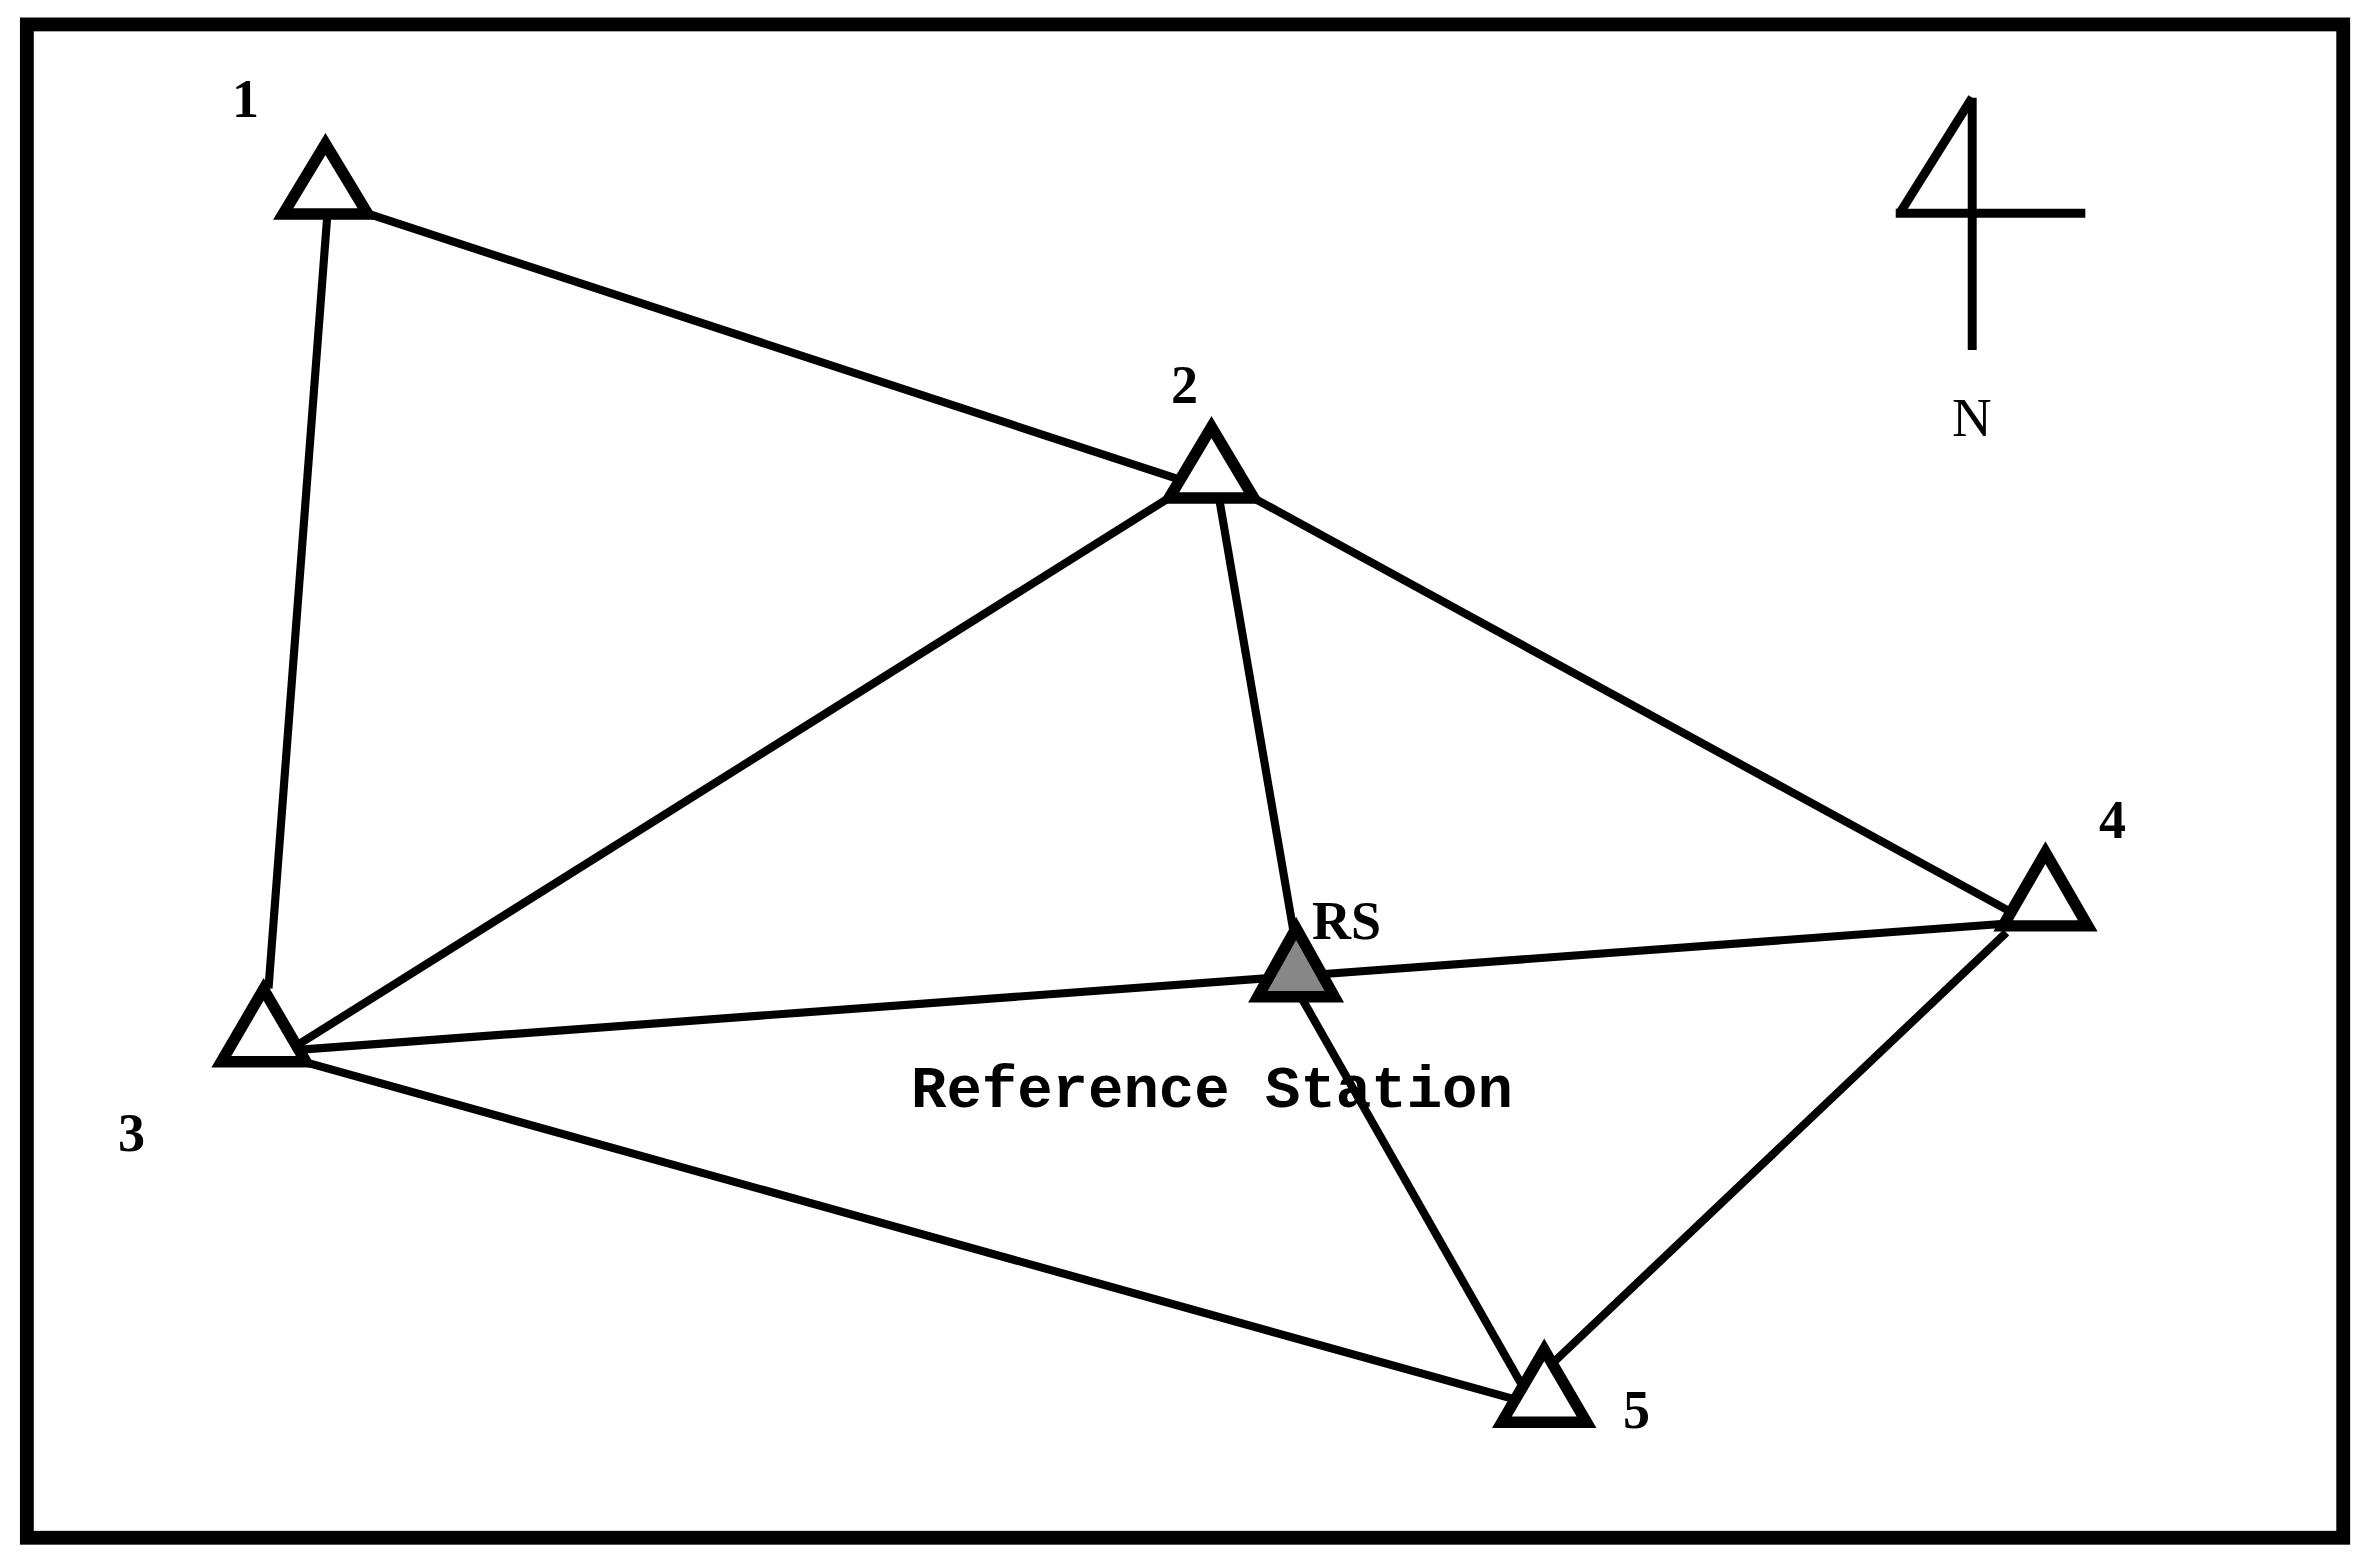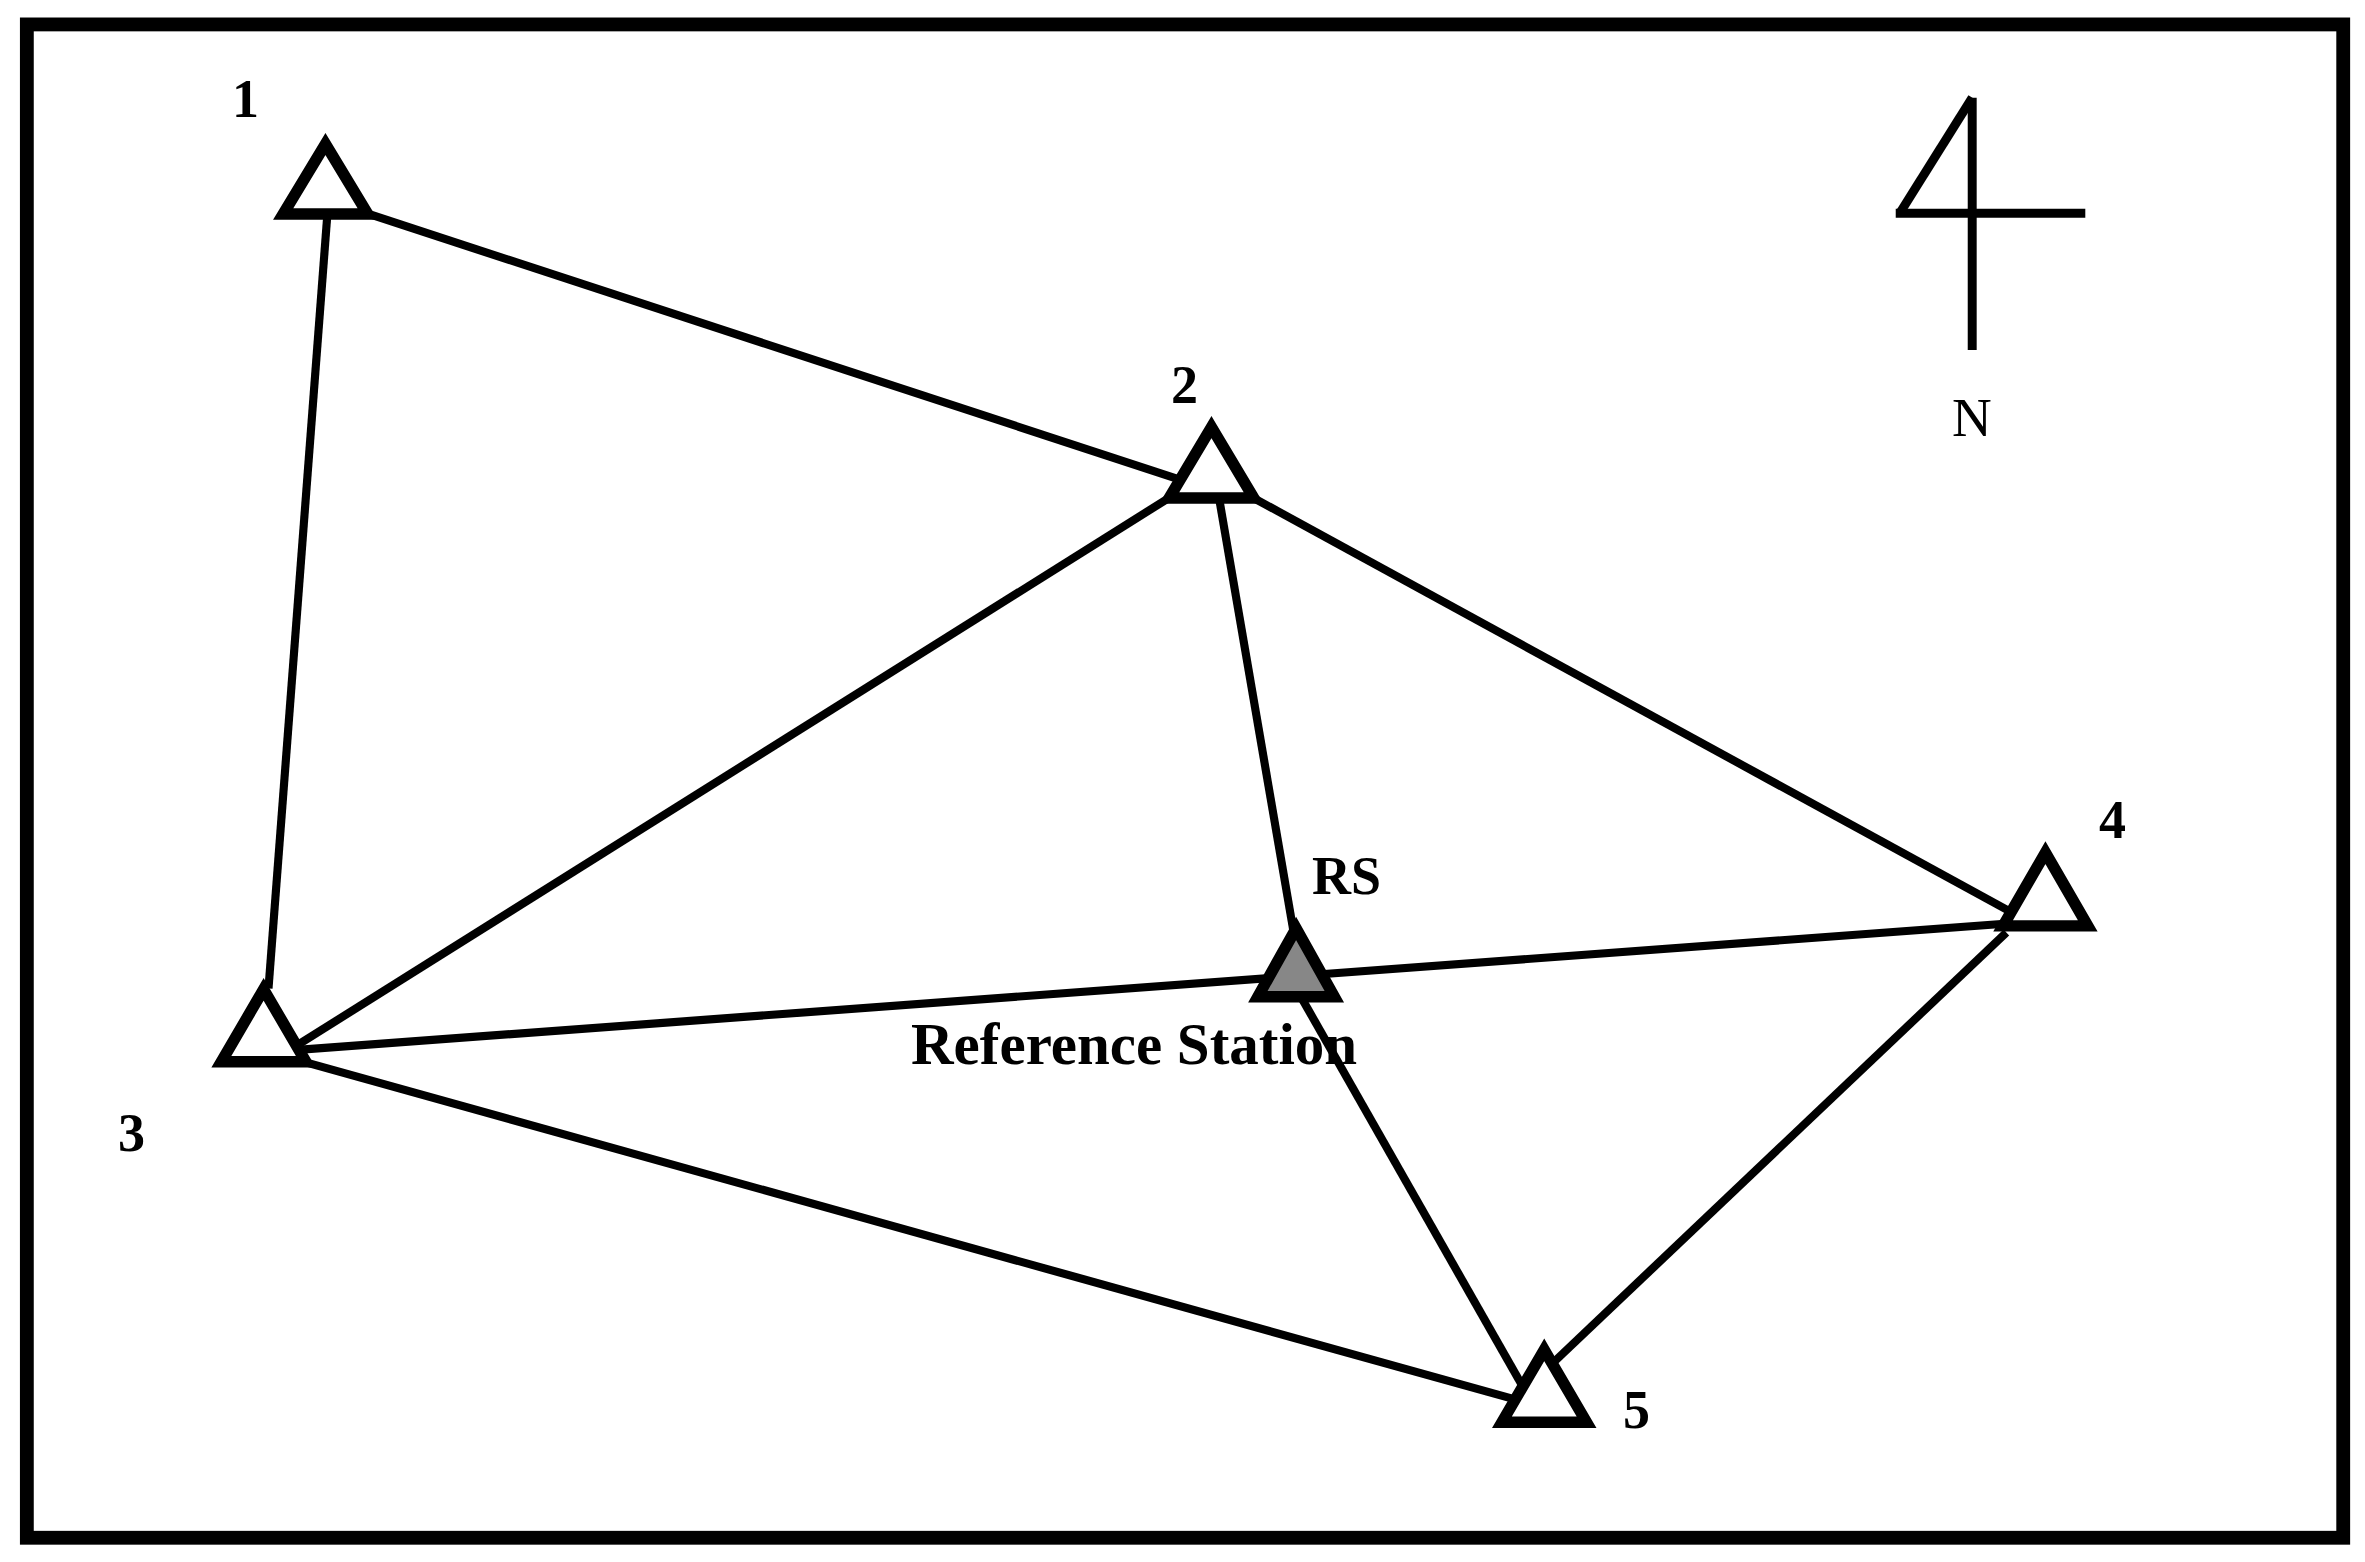--- a/index.html
+++ b/index.html
@@ -118,19 +118,19 @@
       <line class="north-stroke" x1="2330" y1="262" x2="2563" y2="262"></line>
     </g>
   </svg>
 
   <div id="label-layer">
       <div class="map-label label-station-num" style="left: 232px; top: 72px;">1</div>
       <div class="map-label label-station-num" style="left: 1171px; top: 358px;">2</div>
       <div class="map-label label-station-num" style="left: 118px; top: 1106px;">3</div>
       <div class="map-label label-station-num" style="left: 2099px; top: 793px;">4</div>
       <div class="map-label label-station-num" style="left: 1623px; top: 1383px;">5</div>
-      <div class="map-label label-rs" style="left: 1312px; top: 849px;">RS</div>
-      <div class="map-label label-refstation" style="left: 911px; top: 1015px;">Reference Station</div>
+      <div class="map-label label-rs" style="left: 1312px; top: 894px;">RS</div>
+      <div class="map-label label-refstation" style="left: 911px; top: 1062px; font-family: Liberation Mono, monospace;">Reference Station</div>
       <div class="map-label label-north" style="left: 1952px; top: 390px;">N</div>
     </div>
 
 </div>
 
 
 </body></html>

